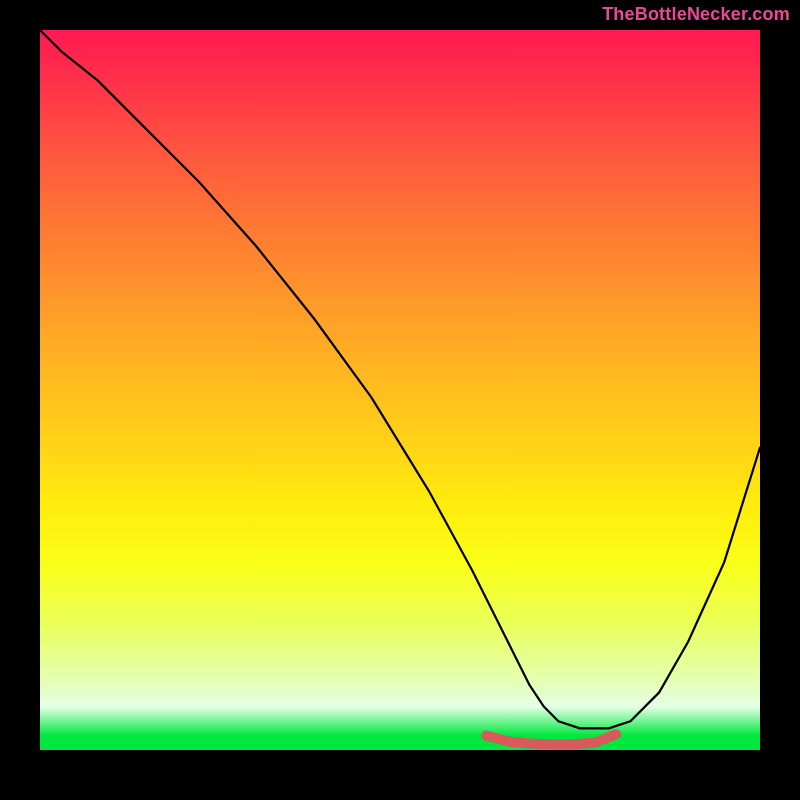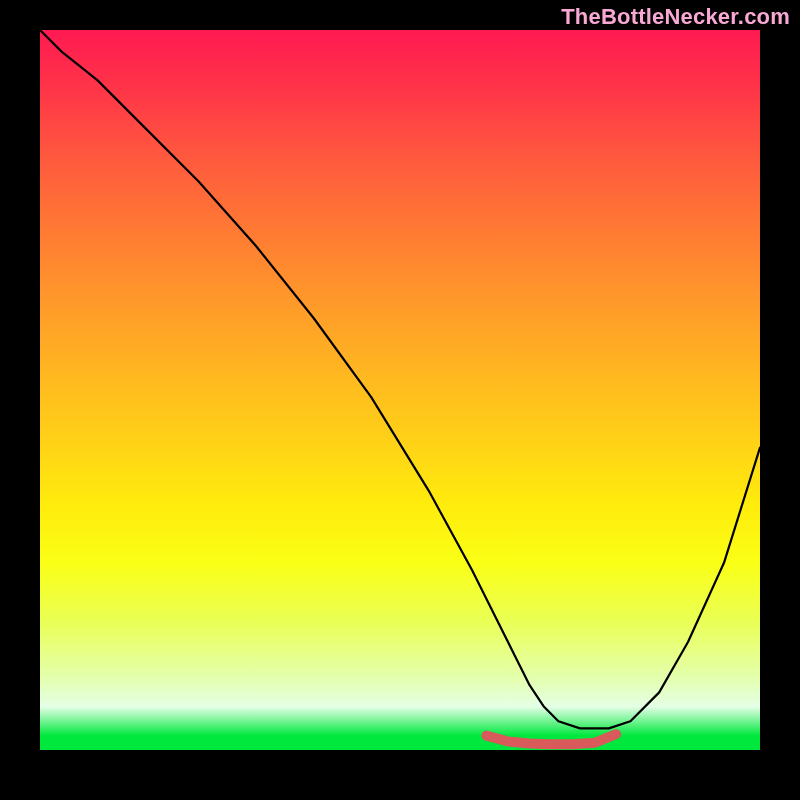--- a/index.html
+++ b/index.html
@@ -14,22 +14,22 @@
   .frame {
     position: relative;
     width: 800px;
     height: 800px;
     background: #000;
   }
   .watermark {
     position: absolute;
     top: 4px;
     right: 10px;
-    color: #f9a8d4;
-    font-size: 22px;
+    color: #ec4899;
+    font-size: 18px;
     font-weight: bold;
     letter-spacing: 0.2px;
     z-index: 5;
   }
   .plot-area {
     position: absolute;
     left: 40px;
     top: 30px;
     width: 720px;
     height: 720px;

